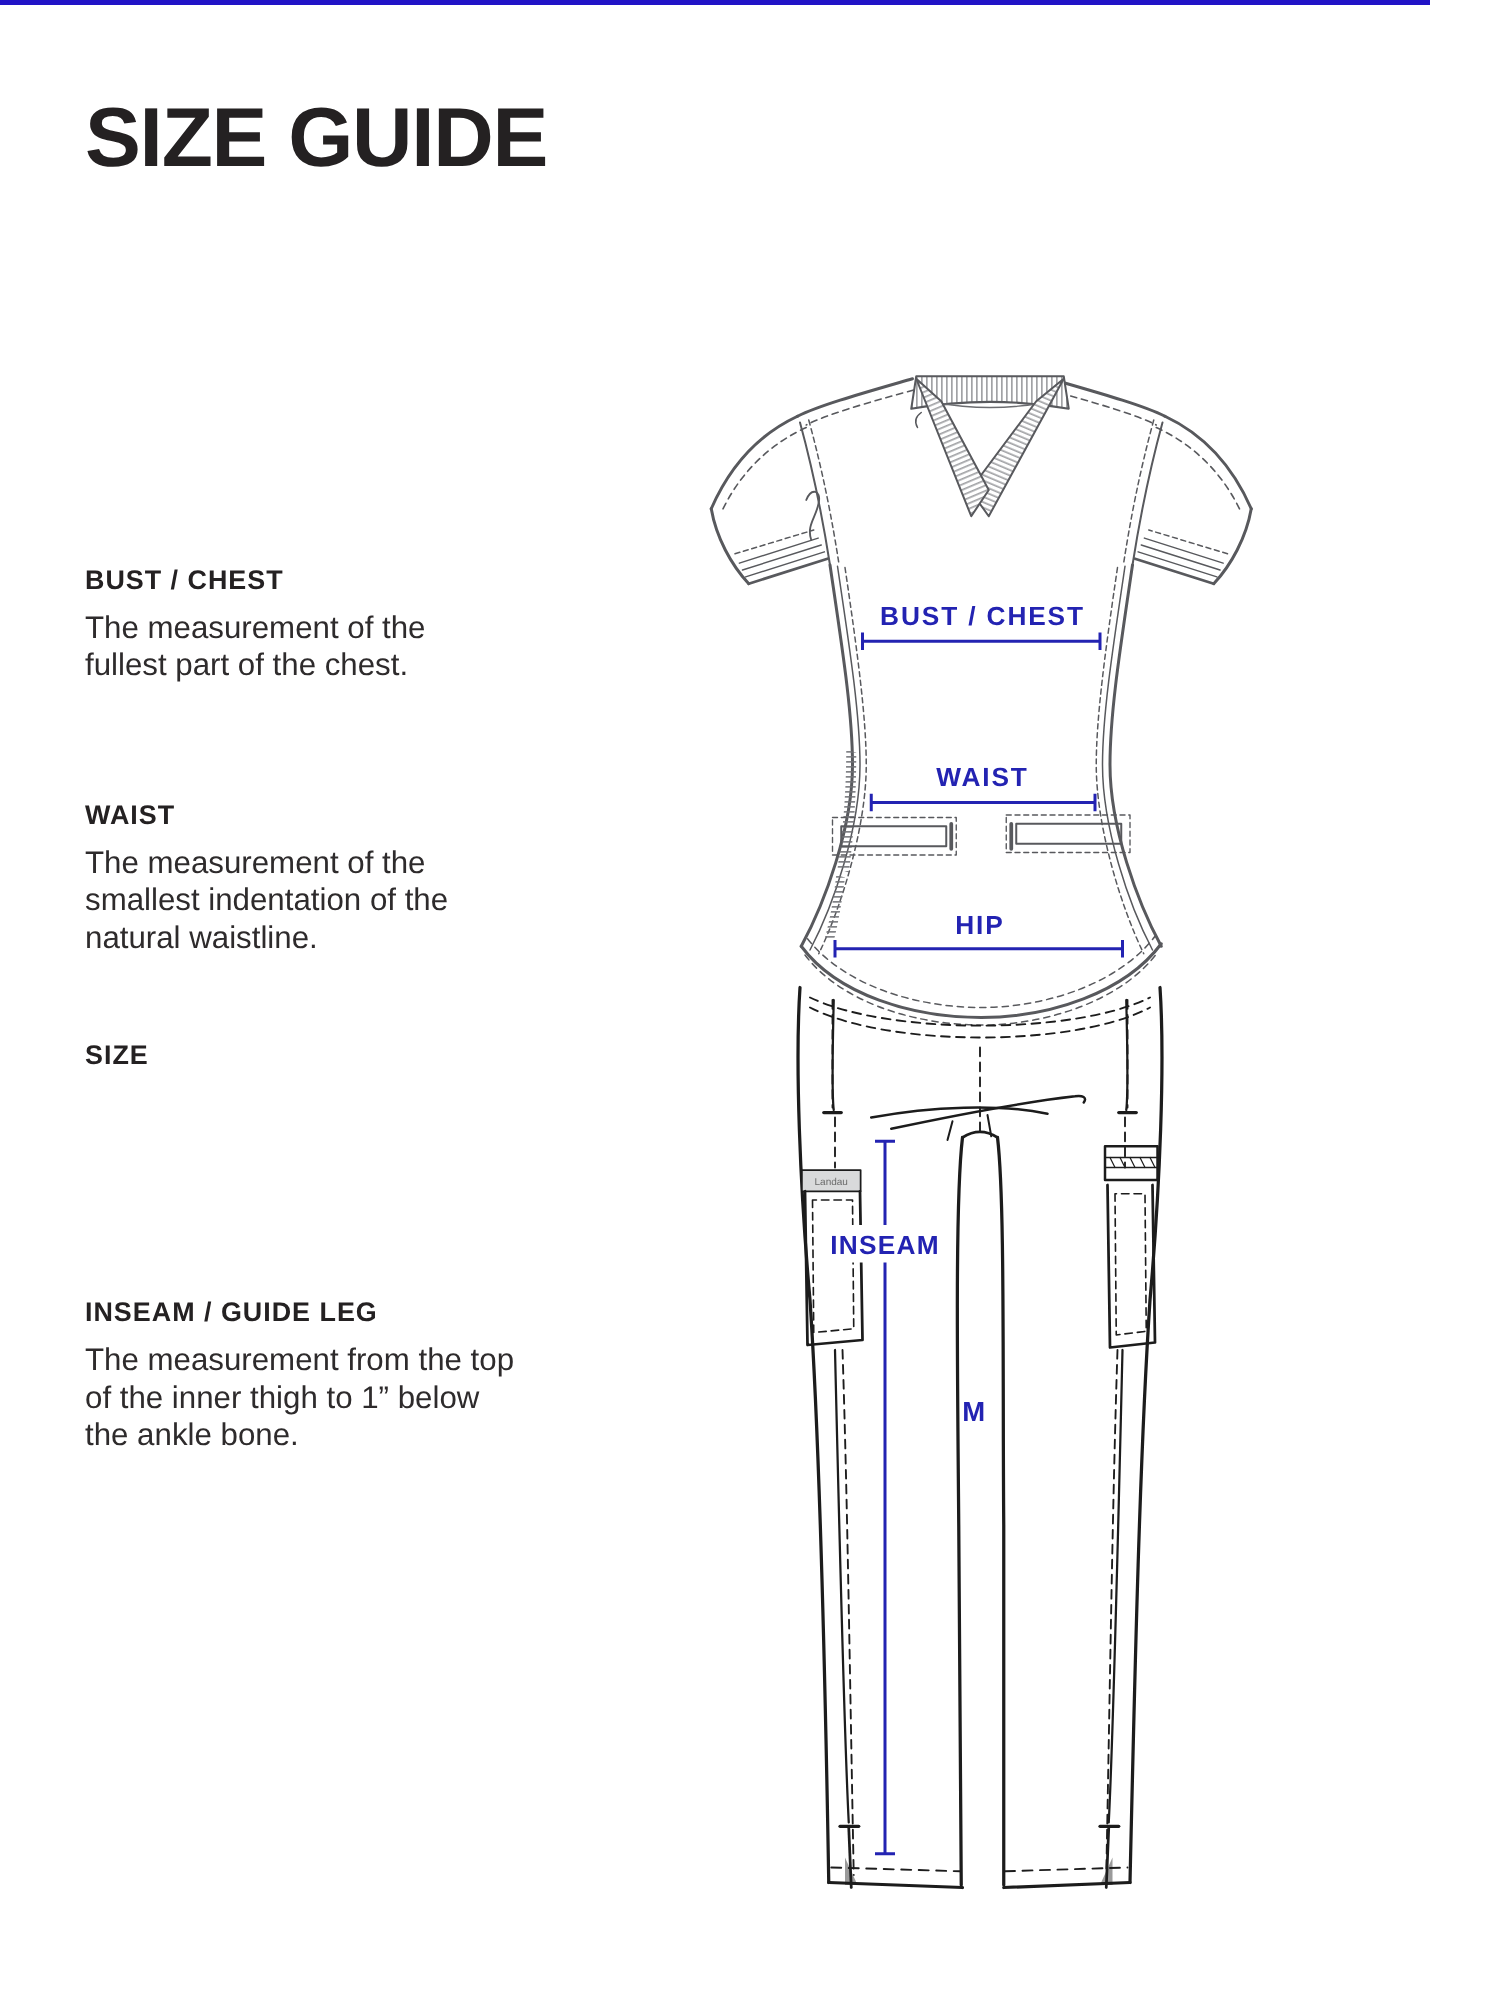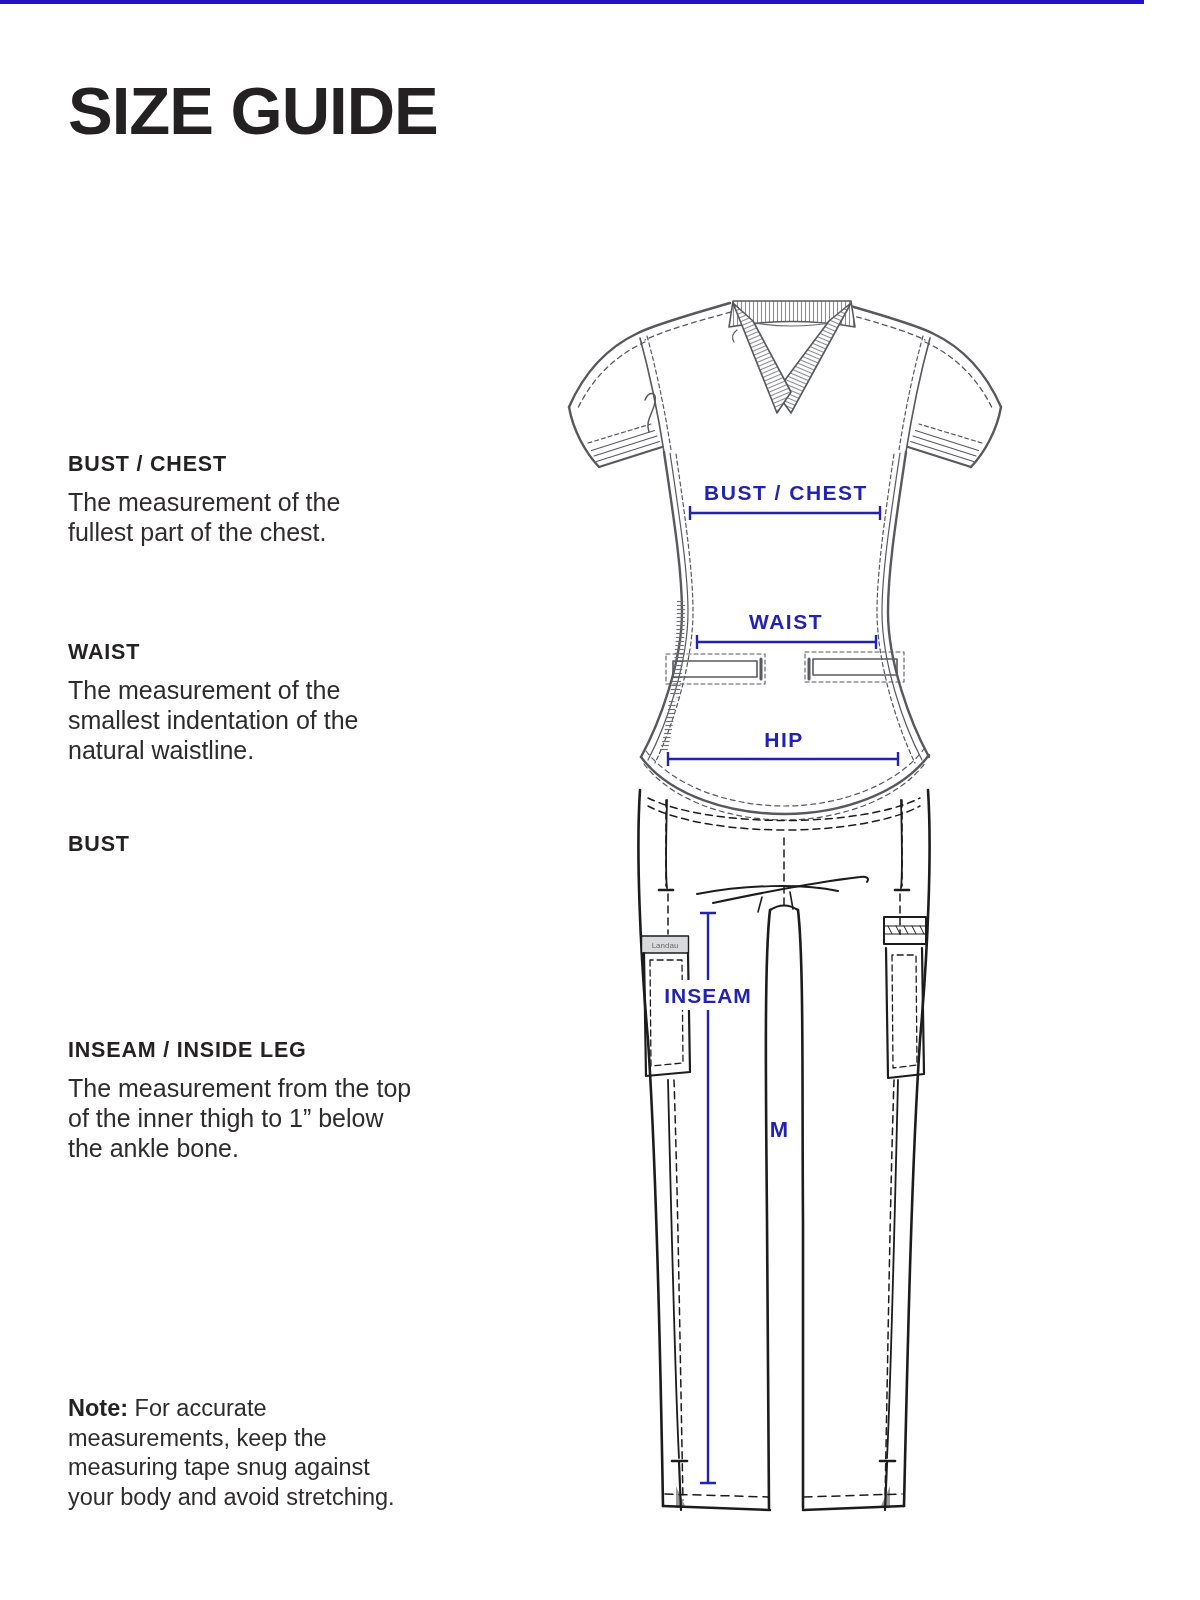--- a/index.html
+++ b/index.html
@@ -41,34 +41,30 @@
       </div>
 
     <div class="sec sec-waist">
         <h2>WAIST</h2>
         <p>The measurement of the
 smallest indentation of the
 natural waistline.</p>
       </div>
 
     <div class="sec sec-hips">
-        <h2>BUST</h2>
+        <h2>SIZE</h2>
       </div>
 
     <div class="sec sec-inseam">
-        <h2>INSEAM / INSIDE LEG</h2>
+        <h2>INSEAM / GUIDE LEG</h2>
         <p>The measurement from the top
 of the inner thigh to 1” below
 the ankle bone.</p>
       </div>
 
-    <p class="note"><strong>Note:</strong> <span>For accurate
-measurements, keep the
-measuring tape snug against
-your body and avoid stretching.</span></p>
   </div>
 
   <svg class="diagram" viewBox="538 280 472 1255" width="472" height="1255" xmlns="http://www.w3.org/2000/svg">
     <defs>
       <pattern id="ribV" width="4" height="6" patternUnits="userSpaceOnUse">
         <path d="M1.5,0 V6" stroke="#8b8c90" stroke-width="1.1"></path>
       </pattern>
       <pattern id="ribL" width="4" height="6" patternUnits="userSpaceOnUse" patternTransform="rotate(67)">
         <path d="M1.5,0 V6" stroke="#8b8c90" stroke-width="1.1"></path>
       </pattern>

